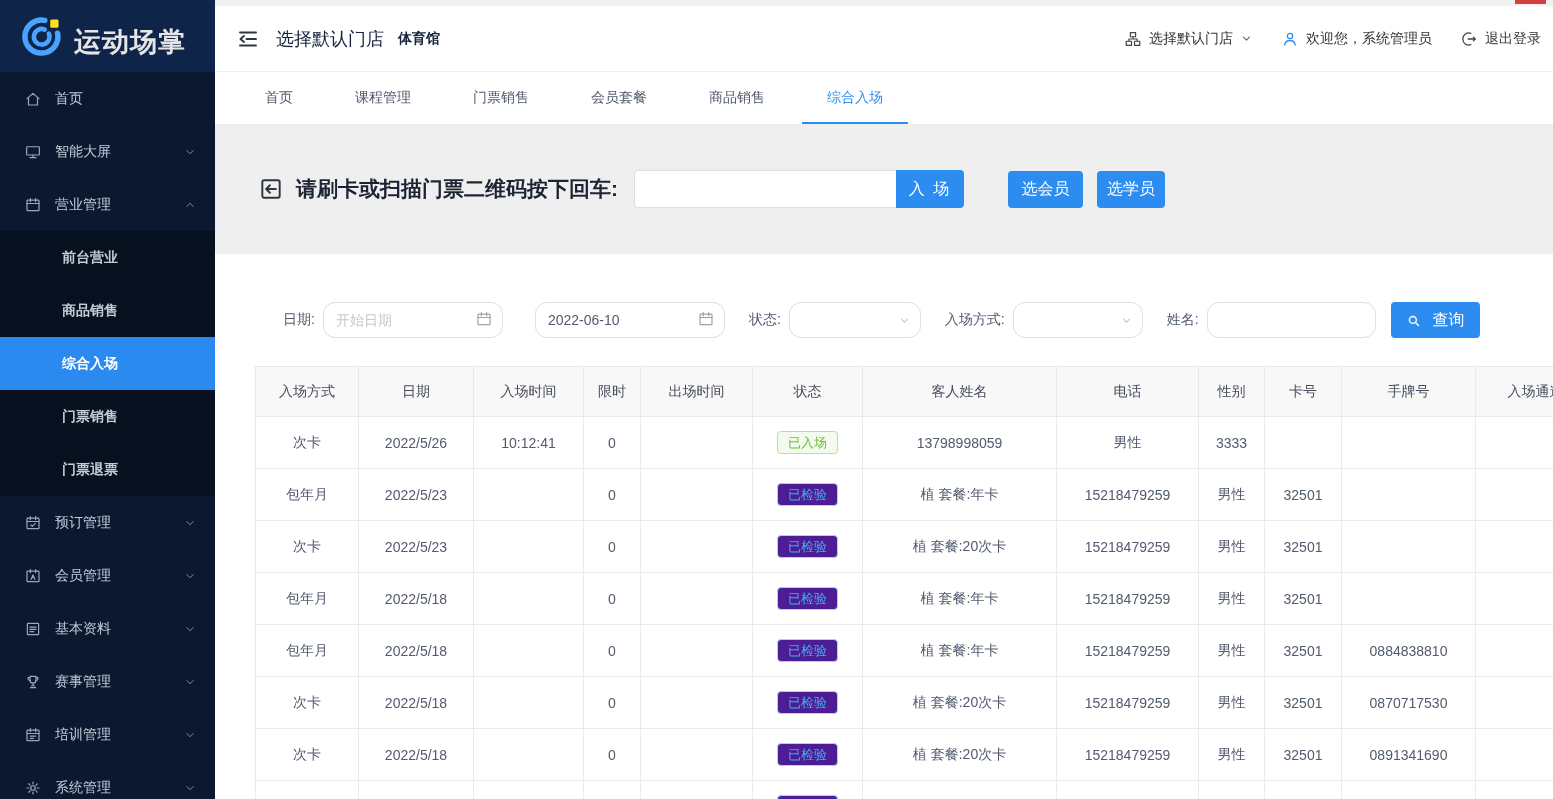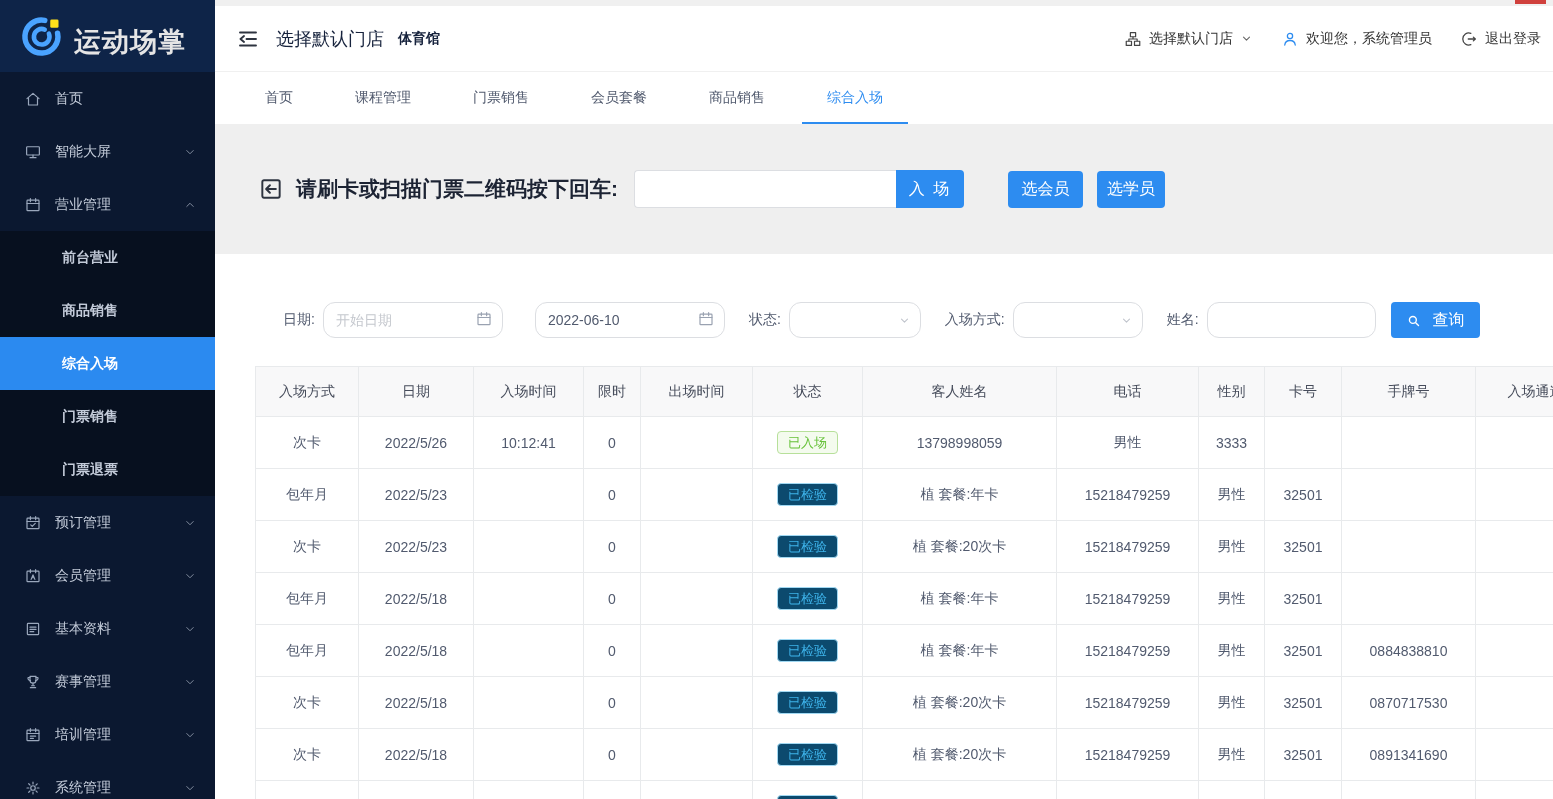--- a/index.html
+++ b/index.html
@@ -91,21 +91,21 @@
   .tbl { border-top:1px solid #e8eaec; border-left:1px solid #e8eaec; width:1340px; }
   .tr { display:grid; border-bottom:1px solid #e8eaec; }
   .th-row { background:#f8f8f9; }
   .cell { border-right:1px solid #e8eaec; display:flex; align-items:center;
     justify-content:center; font-size:14px; color:#515a6e; text-align:center;
     padding:0 4px; overflow:hidden; white-space:nowrap; }
   .th-row .cell { height:49px; color:#464c5b; }
   .body-row .cell { height:51px; }
   .badge { font-size:13px; padding:4px 10px; border-radius:4px; border:1px solid; line-height:1; }
   .badge.green { color:#67c23a; border-color:#b7e09a; background:#f4fbee; }
-  .badge.blue { color:#3eb3ea; border-color:#a0d8f2; background:#0c4a6e; }
+  .badge.blue { color:#3eb3ea; border-color:#a0d8f2; background:#4c1d95; }
 </style>
 </head>
 <body>
 
 <aside class="sidebar">
   <div class="logo-block">
     <span class="logo-mark">
       <svg viewBox="0 0 48 48" fill="none">
         <path d="M27 7 a18 18 0 1 0 14 14" stroke="#4aa3ff" stroke-width="6" stroke-linecap="round"></path>
         <path d="M27 17 a8.5 8.5 0 1 0 4.5 4.5" stroke="#4aa3ff" stroke-width="5" stroke-linecap="round"></path>

